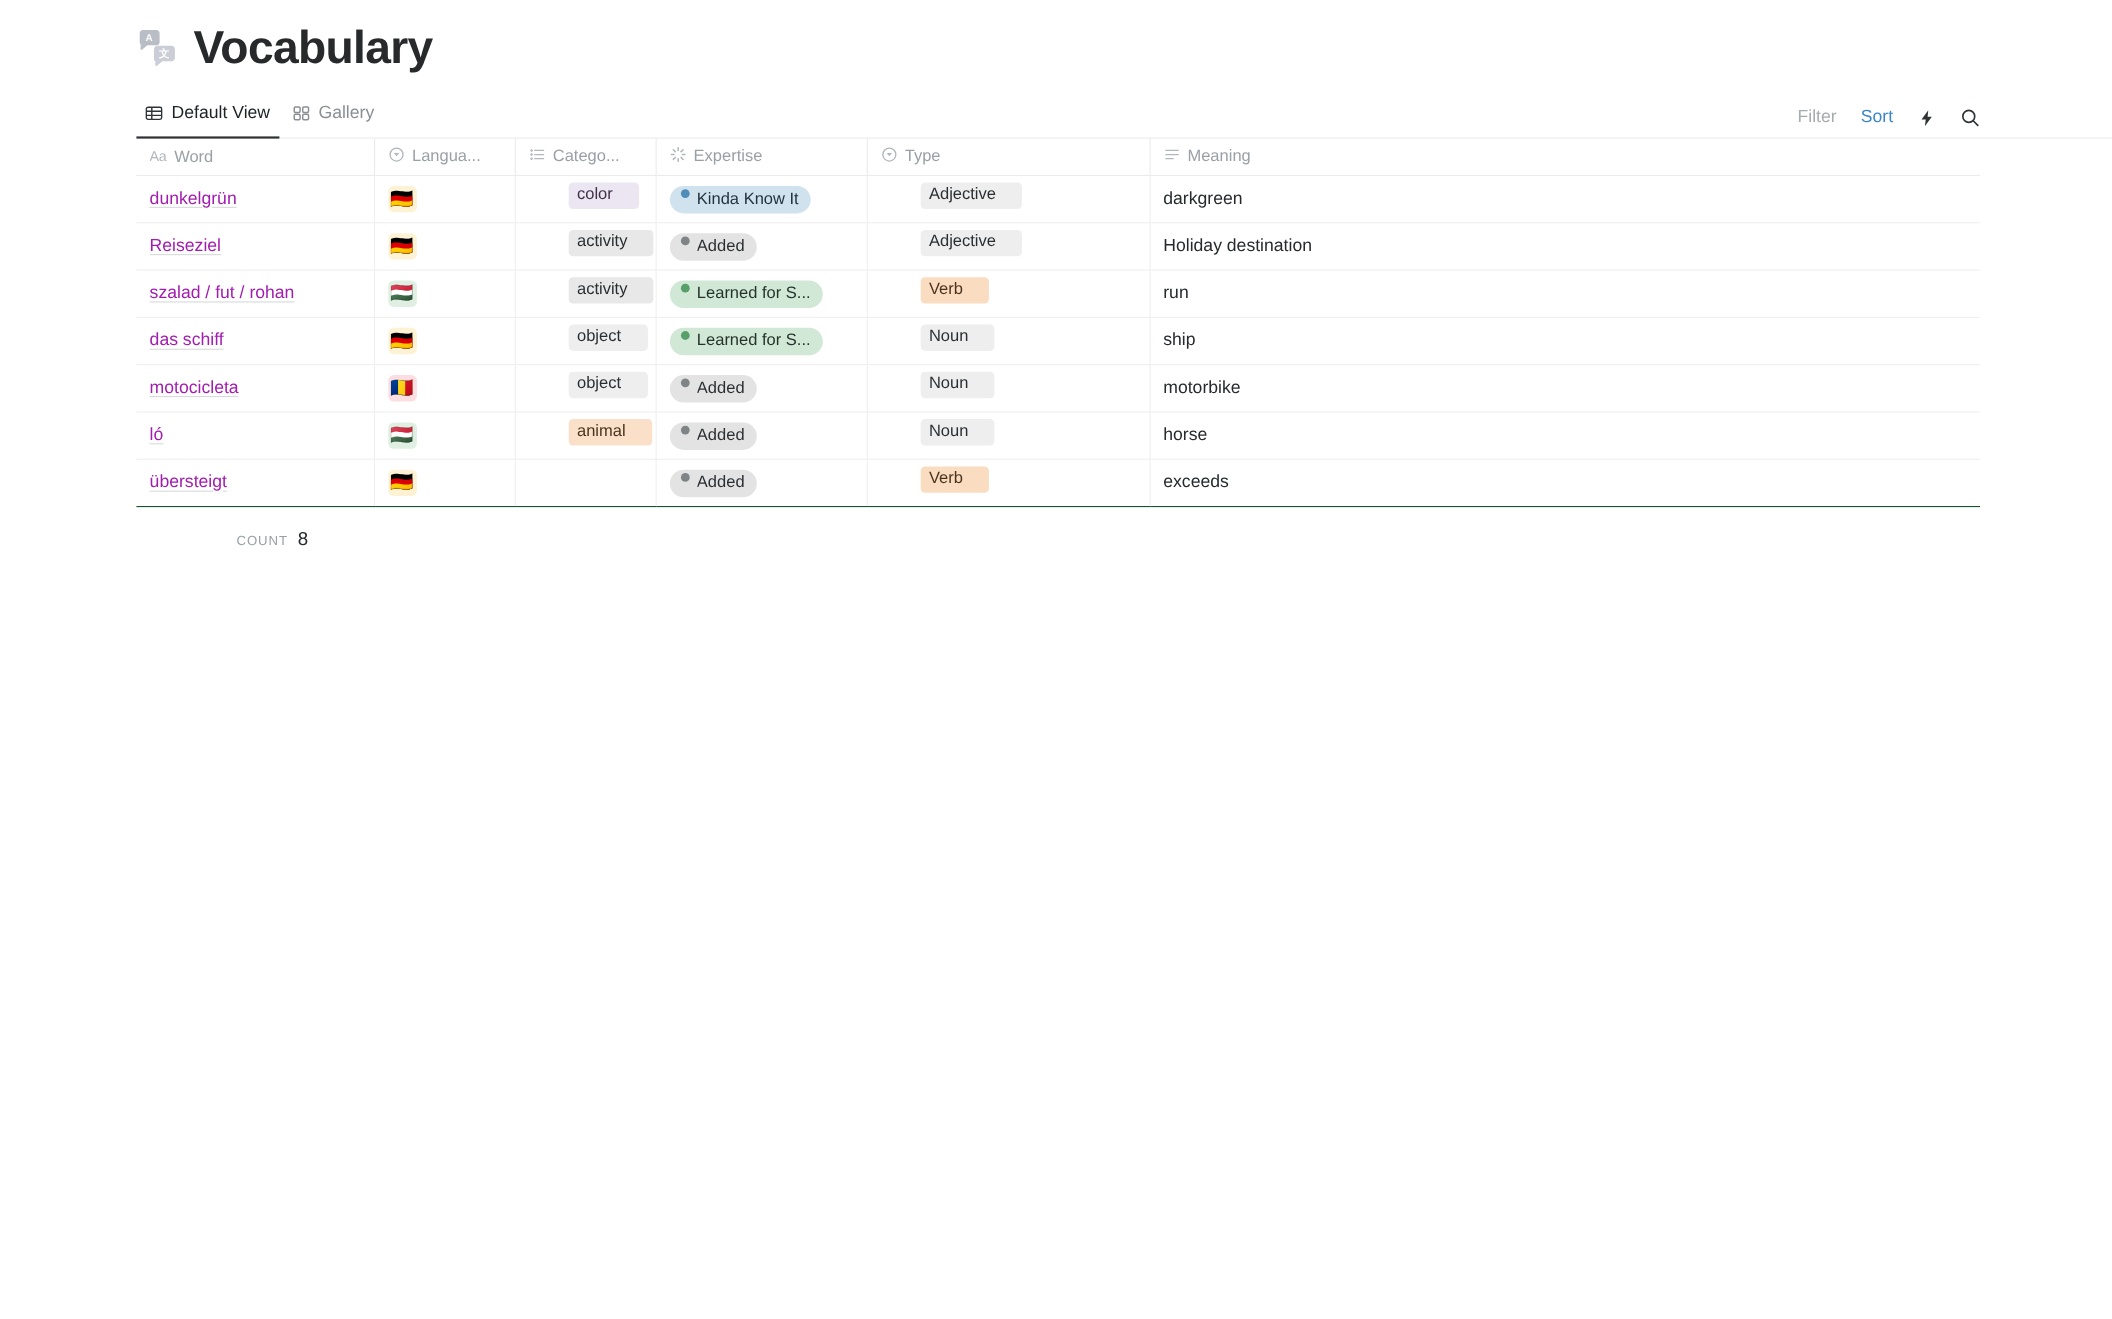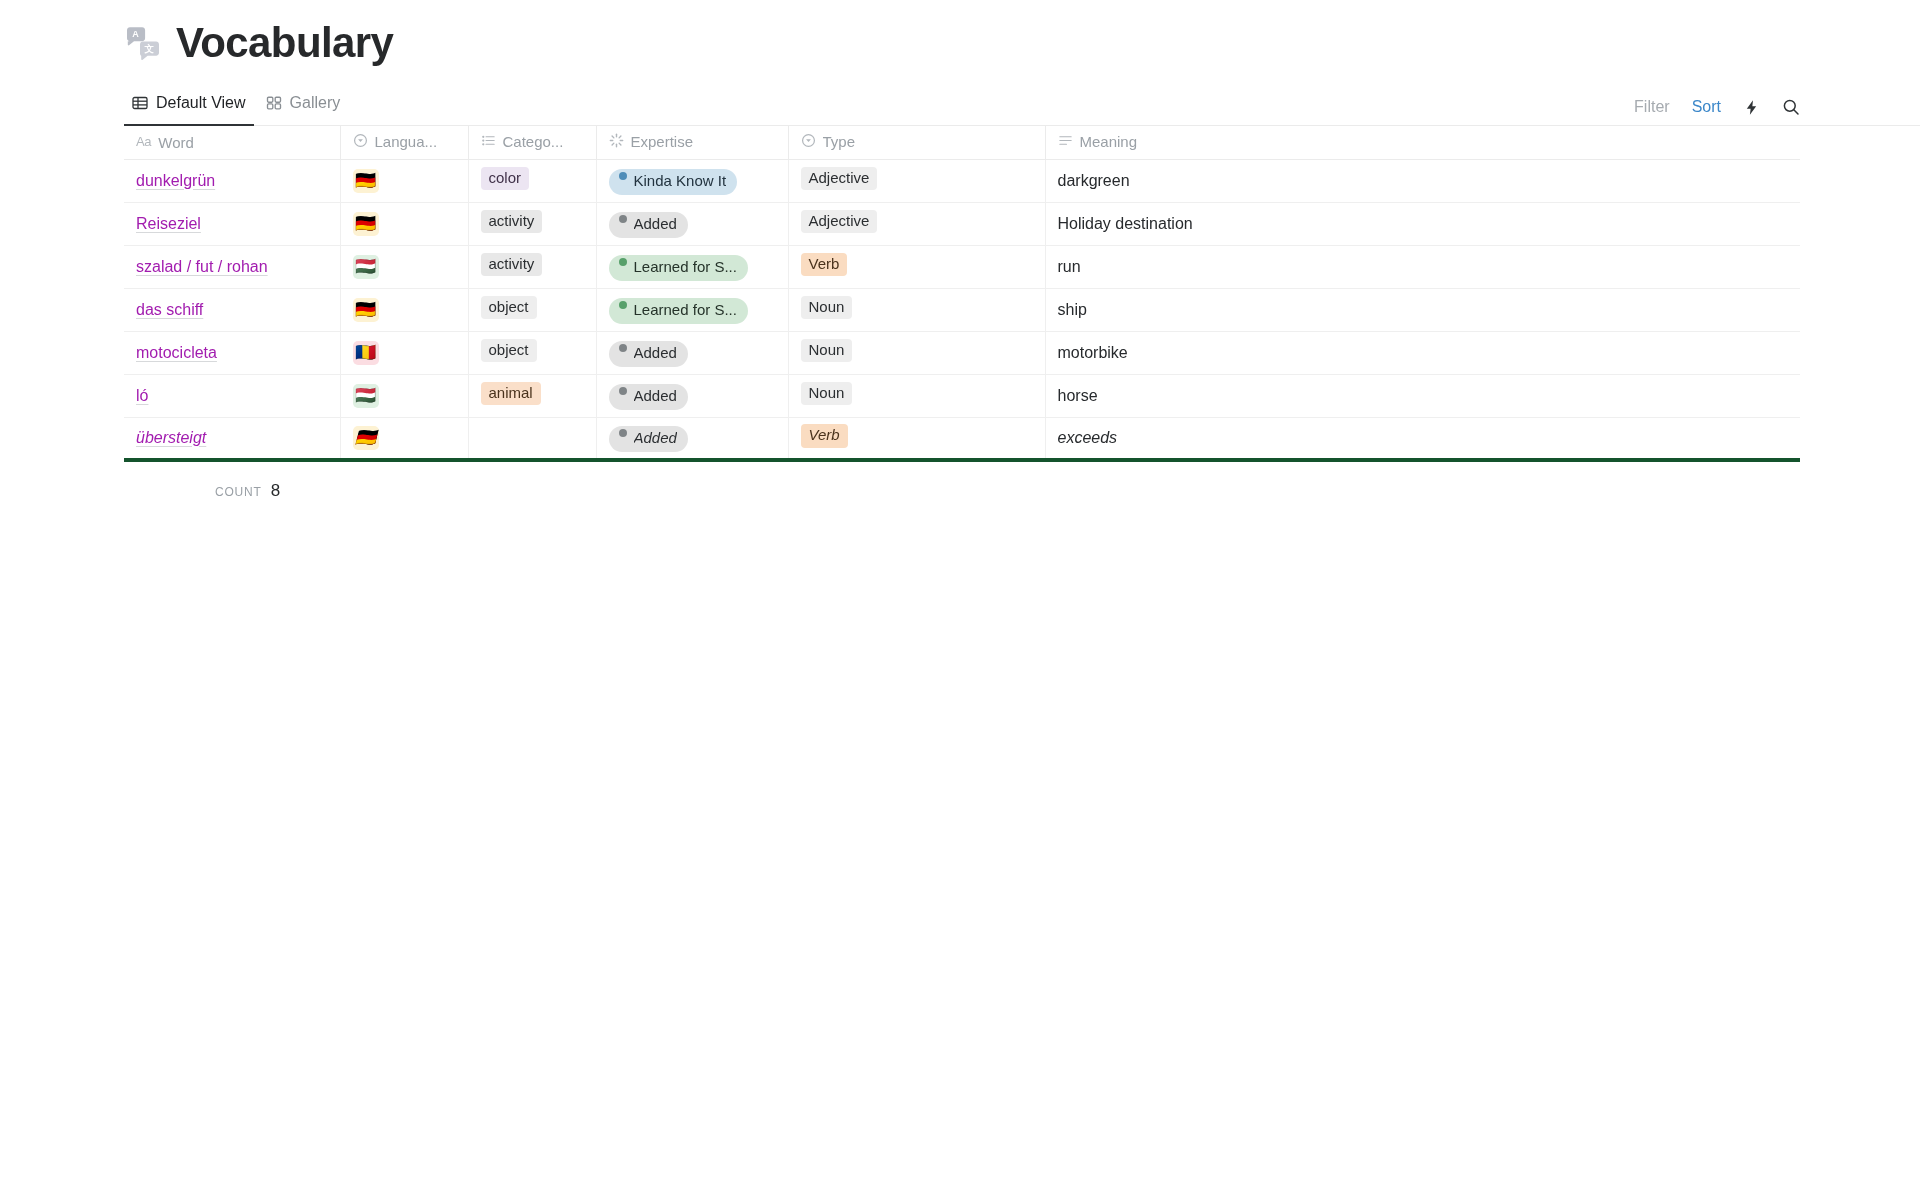--- a/index.html
+++ b/index.html
@@ -102,21 +102,21 @@
     padding: 0 12px;
     font-size: 16px;
     color: #272a2d;
     border-bottom: 1px solid #efefef;
     border-right: 1px solid #efefef;
     vertical-align: middle;
     overflow: hidden;
     white-space: nowrap;
   }
   table.db tbody td:last-child { border-right: none; }
-  table.db tbody tr:last-child td { border-bottom: 4px solid #14532d; font-style: italic; }
+  table.db tbody tr:last-child td { border-bottom: 1px solid #14532d; }
 
   .word-link {
     text-decoration: underline;
     text-decoration-color: #d7d9db;
     text-underline-offset: 3px;
     color: #a21caf;
     cursor: pointer;
   }
 
   
@@ -125,29 +125,30 @@
     align-items: center; justify-content: center;
     width: 26px; height: 24px;
     border-radius: 5px;
     font-size: 17px;
     line-height: 1;
   }
 
   
   .tag {
     display: inline-block;
-    padding: 2px 8px 3px 8px;
+    padding: 2px 24px 3px 8px;
     border-radius: 4px;
     font-size: 15px;
     line-height: 1.25;
     color: #2b2e31;
     max-width: 100%;
     overflow: hidden;
     text-overflow: ellipsis;
     white-space: nowrap;
+    margin-left: 36px;
   }
 
   
   .pill {
     display: inline-flex;
     align-items: flex-start;
     gap: 7px;
     padding: 3px 11px 4px 10px;
     border-radius: 999px;
     font-size: 15px;

